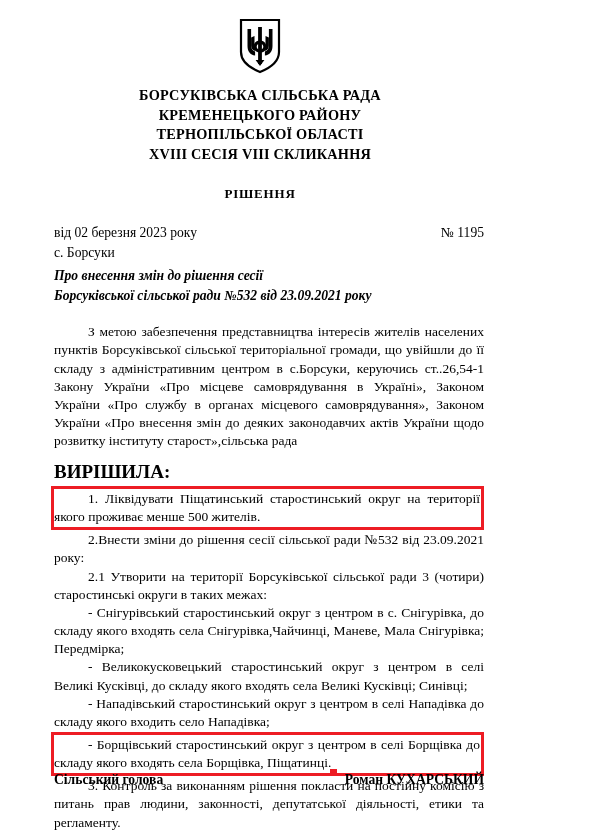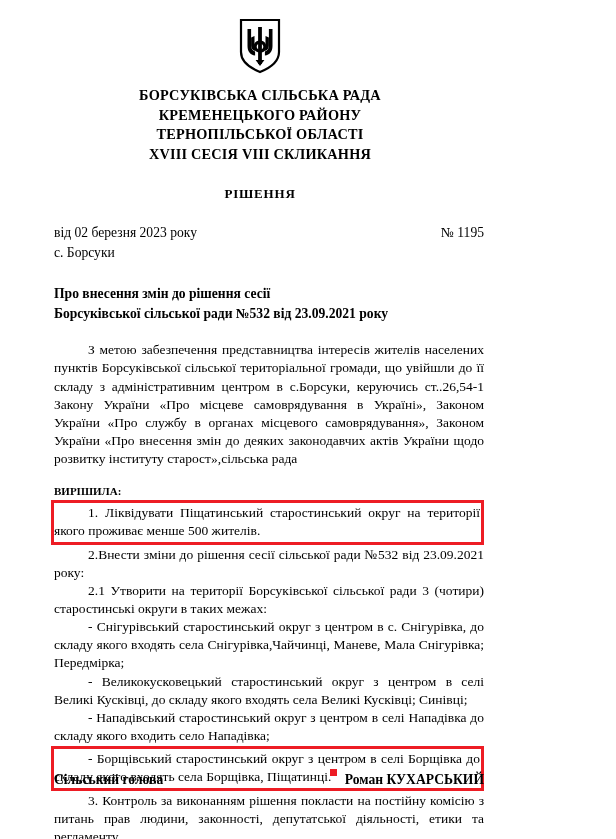--- a/index.html
+++ b/index.html
@@ -60,42 +60,43 @@
   }
   .meta-row {
     display: flex;
     justify-content: space-between;
     align-items: baseline;
   }
   .meta-place { margin-top: 0; }
 
   
   .subject {
-    margin-top: 22px;
+    margin-top: 4px;
     padding: 0 54px;
     font-weight: bold;
+    font-style: italic;
     font-size: 13.6px;
     line-height: 1.45;
   }
   .subject .sline { display: block; }
 
   
   .body {
     margin-top: 18px;
     padding: 0 36px 0 54px;
     font-size: 13.5px;
     line-height: 1.345;
     text-align: justify;
   }
   .para { margin: 0; text-indent: 34px; }
 
   .resolved {
-    margin-top: 16px;
-    font-weight: bold;
-    font-size: 11px;
+    margin-top: 9px;
+    font-weight: bold;
+    font-size: 19px;
     text-align: left;
   }
 
   
   .hl {
     position: relative;
     border: 3px solid #ed1c24;
     padding: 1px 1px 1px 0;
     margin: 1px 0 1px -3px;
     box-sizing: content-box;

